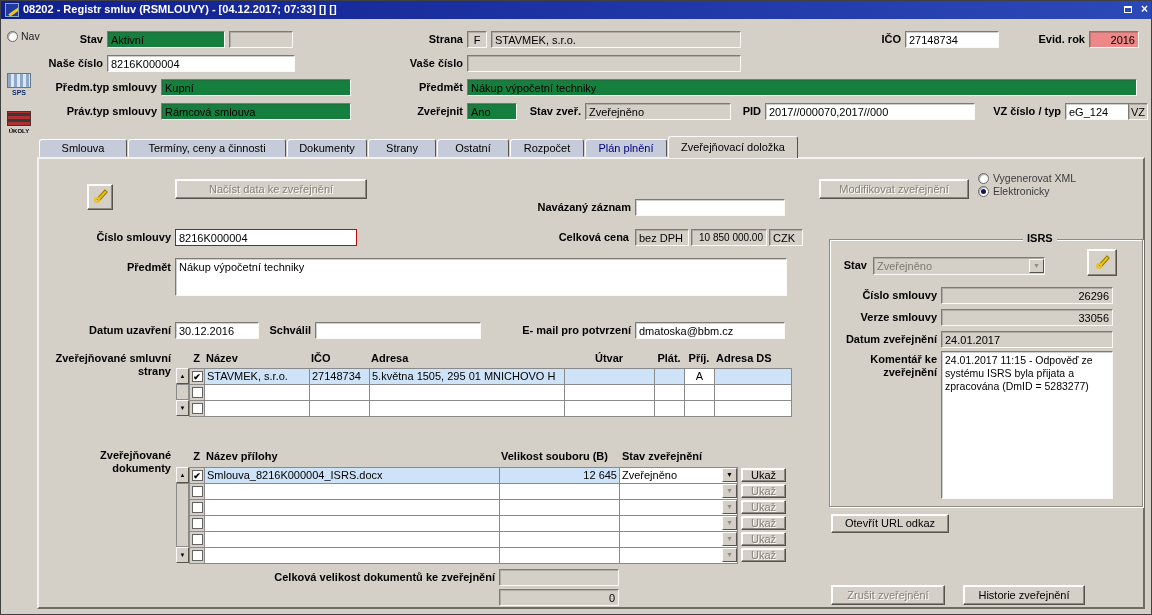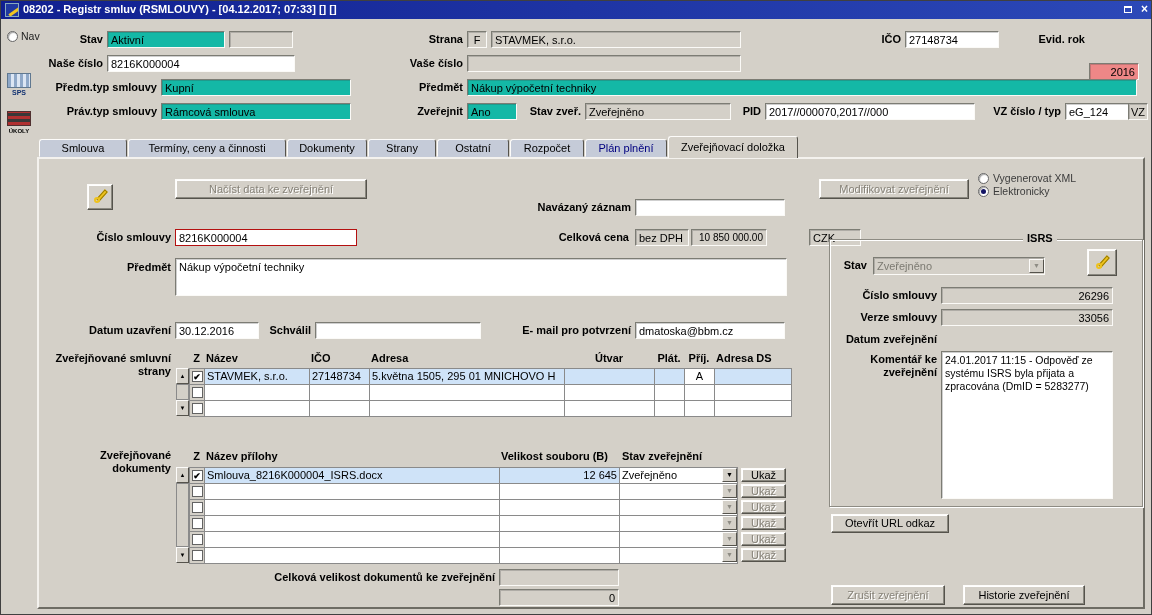--- a/index.html
+++ b/index.html
@@ -27,21 +27,21 @@
   
   .lbl { position:absolute; height:14px; font-size:11px; font-weight:bold; color:#000; text-align:right; white-space:nowrap; line-height:13px; }
   .lbl.two { white-space:normal; line-height:13px; }
   .fld {
     position:absolute; height:17px; font-size:11px; line-height:14px; padding:1px 3px;
     background:#fff; border:1px solid; border-color:#7c7c74 #fbfaf7 #fbfaf7 #7c7c74;
     box-shadow:inset 1px 1px 0 rgba(64,64,64,.25);
     white-space:nowrap; overflow:hidden; color:#000;
   }
   .fld.gray { background:#d4d0c8; }
-  .fld.pink { background:#14b8a6; }
+  .fld.pink { background:#15803d; }
   .fld.red  { background:#ee8787; }
   .fld.right{ text-align:right; }
   .fld.center{ text-align:center; padding:1px 0; }
   .fld.redborder { border:1px solid #b41010; box-shadow:none; }
   .btn {
     position:absolute; background:#d4d0c8; color:#000;
     border:1px solid; border-color:#fdfcfa #55534c #55534c #fdfcfa;
     box-shadow:inset -1px -1px 0 #8a887f, inset 1px 1px 0 #fff;
     font-size:11px; text-align:center; cursor:default; overflow:hidden; white-space:nowrap;
   }
@@ -130,21 +130,21 @@
 
   <span class="lbl" style="left:30px; top:32px; width:72px;">Stav</span>
   <span class="fld pink" style="left:106px; top:30px; width:118px;">Aktivní</span>
   <span class="fld gray" style="left:228px; top:30px; width:64px;"></span>
   <span class="lbl" style="left:398px; top:32px; width:64px;">Strana</span>
   <span class="fld gray center" style="left:466px; top:30px; width:20px;">F</span>
   <span class="fld gray" style="left:490px; top:30px; width:250px;">STAVMEK, s.r.o.</span>
   <span class="lbl" style="left:858px; top:32px; width:42px;">IČO</span>
   <span class="fld" style="left:904px; top:30px; width:94px;">27148734</span>
   <span class="lbl" style="left:1020px; top:32px; width:64px;">Evid. rok</span>
-  <span class="fld red right" style="left:1088px; top:30px; width:50px;margin-top:32px;">2016</span>
+  <span class="fld red right" style="left:1088px; top:30px; width:50px;">2016</span>
 
   <span class="lbl" style="left:18px; top:56px; width:84px;">Naše číslo</span>
   <span class="fld" style="left:106px; top:54px; width:188px;">8216K000004</span>
   <span class="lbl" style="left:398px; top:56px; width:64px;">Vaše číslo</span>
   <span class="fld gray" style="left:466px; top:54px; width:274px;"></span>
 
   <span class="lbl" style="left:8px; top:80px; width:148px;">Předm.typ smlouvy</span>
   <span class="fld pink" style="left:160px; top:78px; width:190px;">Kupní</span>
   <span class="lbl" style="left:398px; top:80px; width:64px;">Předmět</span>
   <span class="fld pink" style="left:466px; top:78px; width:670px;">Nákup výpočetní techniky</span>
@@ -182,21 +182,21 @@
 
   <span class="lbl" style="left:420px; top:200px; width:210px;">Navázaný záznam</span>
   <span class="fld" style="left:634px; top:198px; width:150px;"></span>
 
   <span class="lbl" style="left:58px; top:230px; width:112px;">Číslo smlouvy</span>
   <span class="fld redborder" style="left:174px; top:228px; width:182px;">8216K000004</span>
 
   <span class="lbl" style="left:476px; top:230px; width:152px;">Celková cena</span>
   <span class="fld gray" style="left:634px; top:228px; width:54px;">bez DPH</span>
   <span class="fld gray right" style="left:690px; top:228px; width:76px; font-size:10px;">10 850 000.00</span>
-  <span class="fld gray" style="left:808px; top:228px; width:52px;">CZK</span>
+  <span class="fld gray" style="left:768px; top:228px; width:34px;">CZK</span>
 
   <span class="lbl" style="left:98px; top:260px; width:72px;">Předmět</span>
   <div class="textbox" style="left:174px; top:257px; width:612px; height:38px;">Nákup výpočetní techniky</div>
 
   <span class="lbl" style="left:66px; top:323px; width:104px;">Datum uzavření</span>
   <span class="fld" style="left:174px; top:321px; width:84px;">30.12.2016</span>
   <span class="lbl" style="left:258px; top:323px; width:52px;">Schválil</span>
   <span class="fld" style="left:314px; top:321px; width:166px;"></span>
   <span class="lbl" style="left:478px; top:323px; width:152px;">E- mail pro potvrzení</span>
   <span class="fld" style="left:634px; top:321px; width:150px;">dmatoska@bbm.cz</span>
@@ -346,20 +346,21 @@
         <span class="shaft"></span>
         <span class="ring"></span>
       </span>
   </div>
 
   <span class="lbl" style="left:836px; top:288px; width:100px;">Číslo smlouvy</span>
   <span class="fld gray right" style="left:940px; top:286px; width:172px;text-align:right;">26296</span>
   <span class="lbl" style="left:836px; top:310px; width:100px;">Verze smlouvy</span>
   <span class="fld gray right" style="left:940px; top:308px; width:172px;">33056</span>
   <span class="lbl" style="left:826px; top:332px; width:110px;">Datum zveřejnění</span>
+  <span class="fld gray" style="left:940px; top:330px; width:172px;">24.01.2017</span>
   <span class="lbl two" style="left:826px; top:352px; width:110px;">Komentář ke zveřejnění</span>
   <div class="textbox" style="left:940px; top:350px; width:172px; height:148px; font-size:10.5px;">24.01.2017 11:15 - Odpověď ze systému ISRS byla přijata a zpracována (DmID = 5283277)</div>
 
   <div class="btn" style="left:830px; top:513px; width:118px; height:19px; line-height:17px;">Otevřít URL odkaz</div>
 
   <div class="btn disabled" style="left:830px; top:584px; width:114px; height:20px; line-height:18px;">Zrušit zveřejnění</div>
   <div class="btn" style="left:962px; top:584px; width:122px; height:20px; line-height:18px;">Historie zveřejnění</div>
 
 </div>
 

